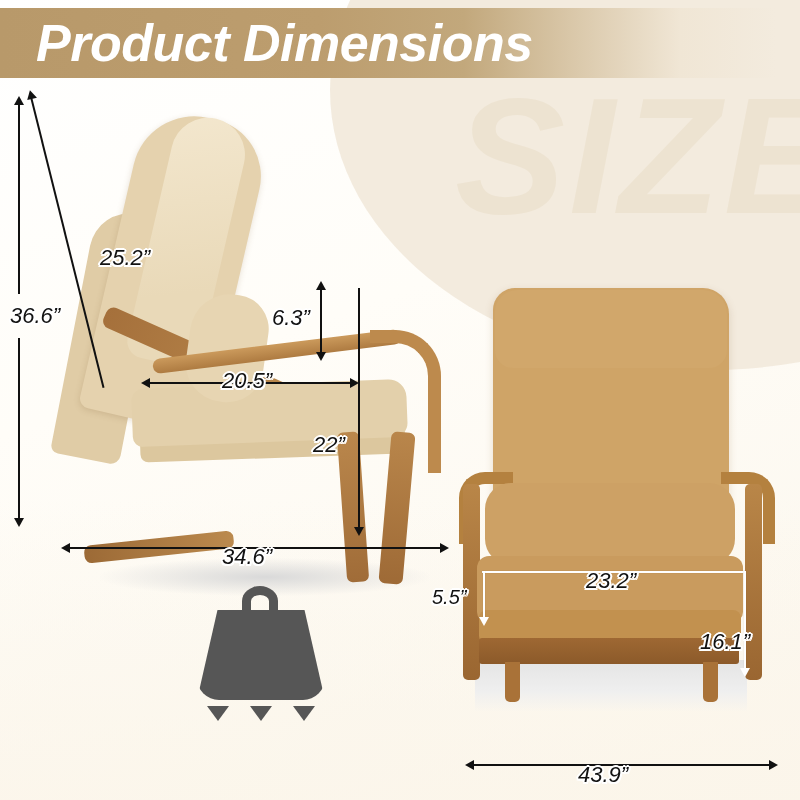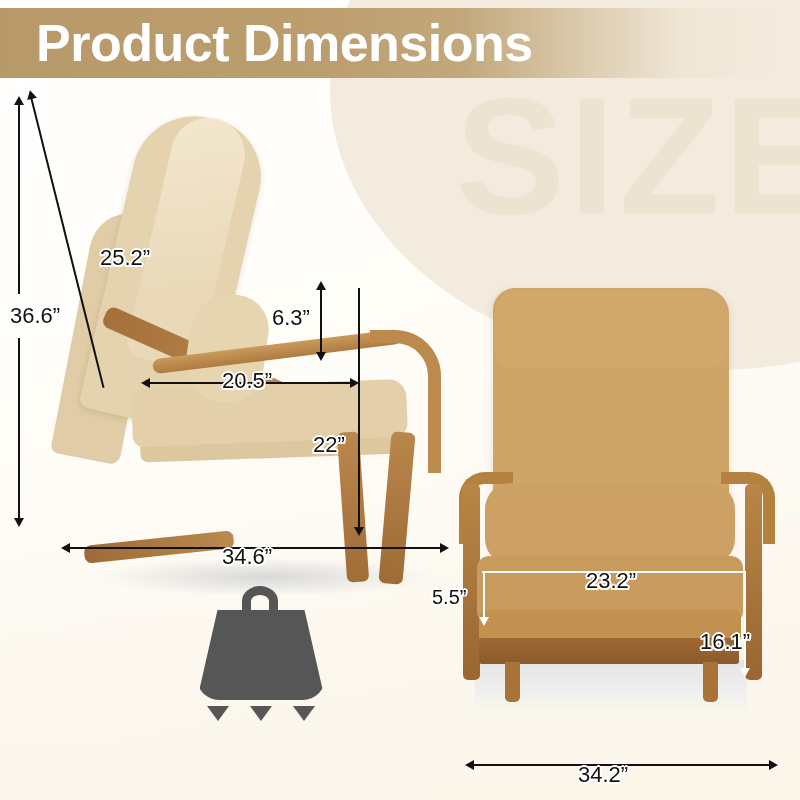--- a/index.html
+++ b/index.html
@@ -1,21 +1,21 @@
 <!DOCTYPE html>
 <html><head>
 <meta charset="utf-8">
 <style>
   html,body{margin:0;padding:0;}
   body{
     width:800px;height:800px;overflow:hidden;
     background:#FFFFFF;
     font-family:"Liberation Sans", sans-serif;
   }
-  #stage{position:relative;width:800px;height:800px;overflow:hidden;background:#FEFDFB;}
+  #stage{position:relative;width:800px;height:800px;overflow:hidden;background:#FEFDFB;font-style:italic;}
 
   
   .bg-cream{
     position:absolute;left:0;top:0;width:800px;height:800px;
     background:linear-gradient(160deg,#FFFFFF 0%,#FFFDF8 40%,#FBF6EC 100%);
   }
   .bg-blob{
     position:absolute;
     left:330px;top:-190px;width:760px;height:560px;
     background:#F2EADC;
@@ -323,21 +323,21 @@
   <div class="arrowhead ah-down white" style="left:479px;top:617px;"></div>
   <div class="dim-label sm" style="left:432px;top:586px;">5.5”</div>
 
   <div class="dim-line-v white" style="left:744px;top:571px;height:99px;"></div>
   <div class="arrowhead ah-down white" style="left:740px;top:668px;"></div>
   <div class="dim-label" style="left:700px;top:629px;">16.1”</div>
 
   <div class="dim-line-h" style="left:472px;top:764px;width:300px;"></div>
   <div class="arrowhead ah-left" style="left:465px;top:760px;"></div>
   <div class="arrowhead ah-right" style="left:769px;top:760px;"></div>
-  <div class="dim-label" style="left:578px;top:762px;">34.2”</div>
+  <div class="dim-label" style="left:578px;top:762px;">43.9”</div>
 
   <div id="weight-block">
     <div class="wt-ring"></div>
     <div class="wt-body"></div>
     <div class="wt-tri" style="left:62px;"></div>
     <div class="wt-tri" style="left:105px;"></div>
     <div class="wt-tri" style="left:148px;"></div>
   </div>
 
 </div>

